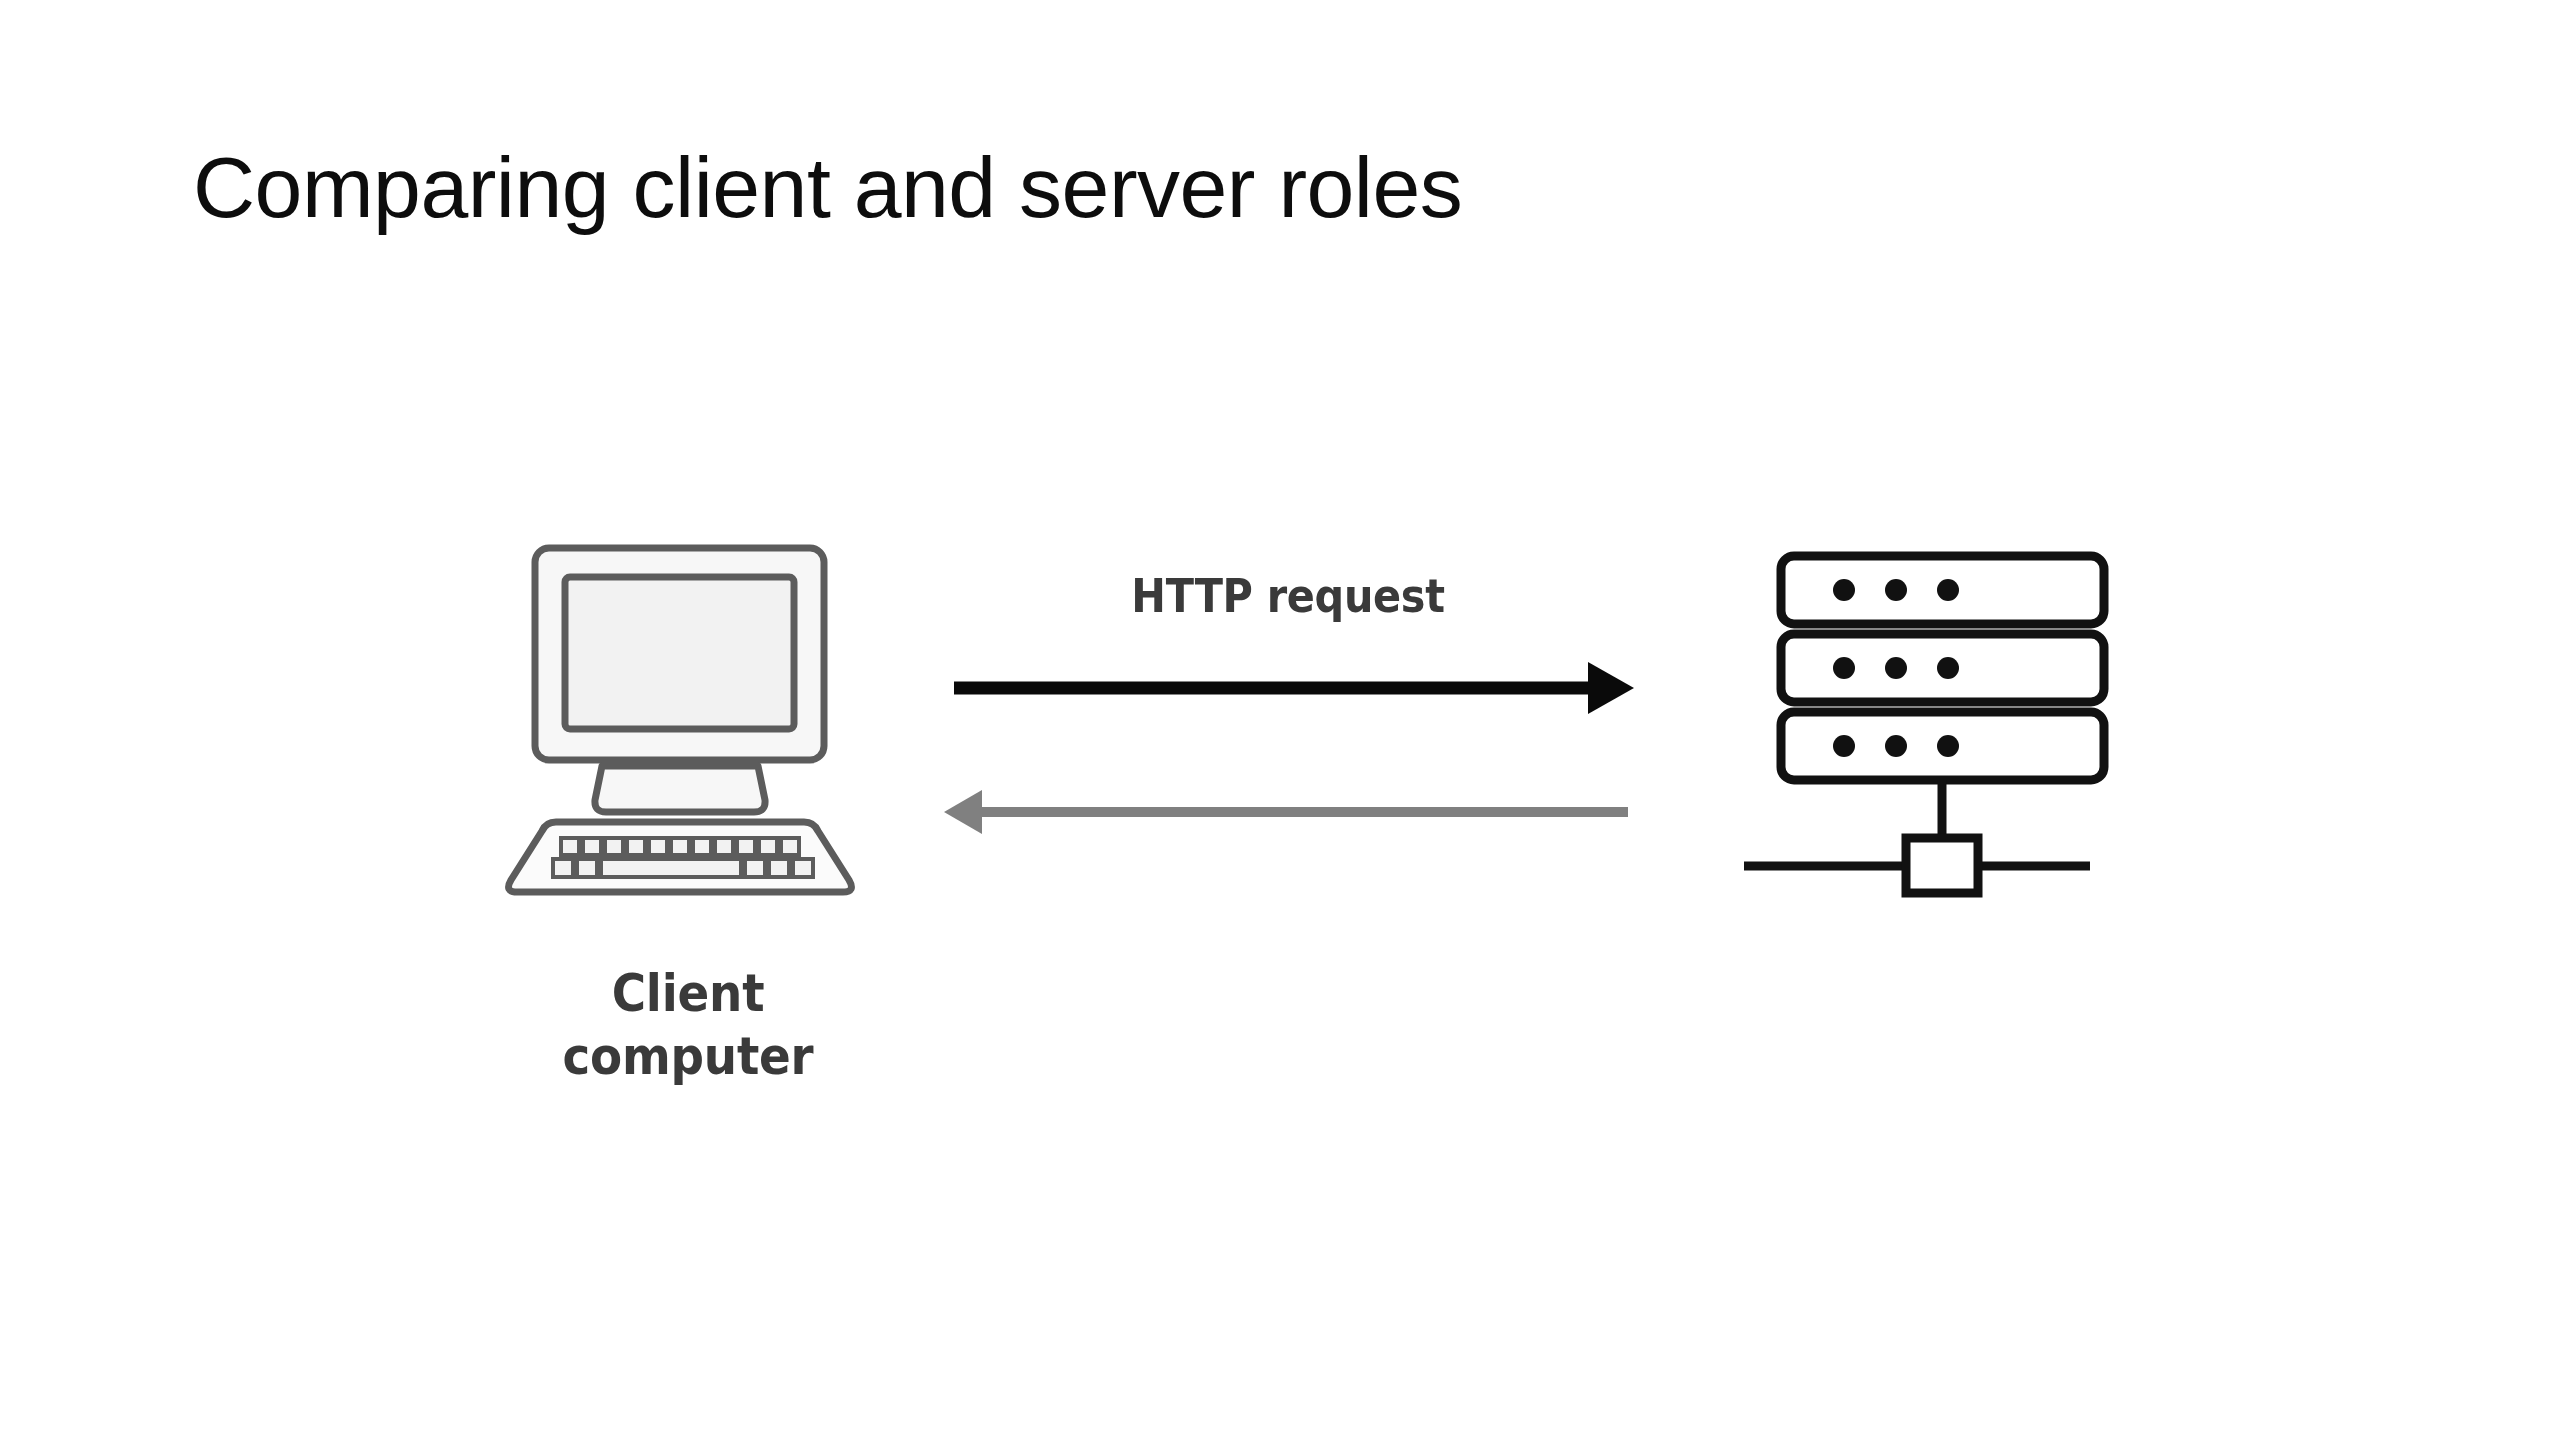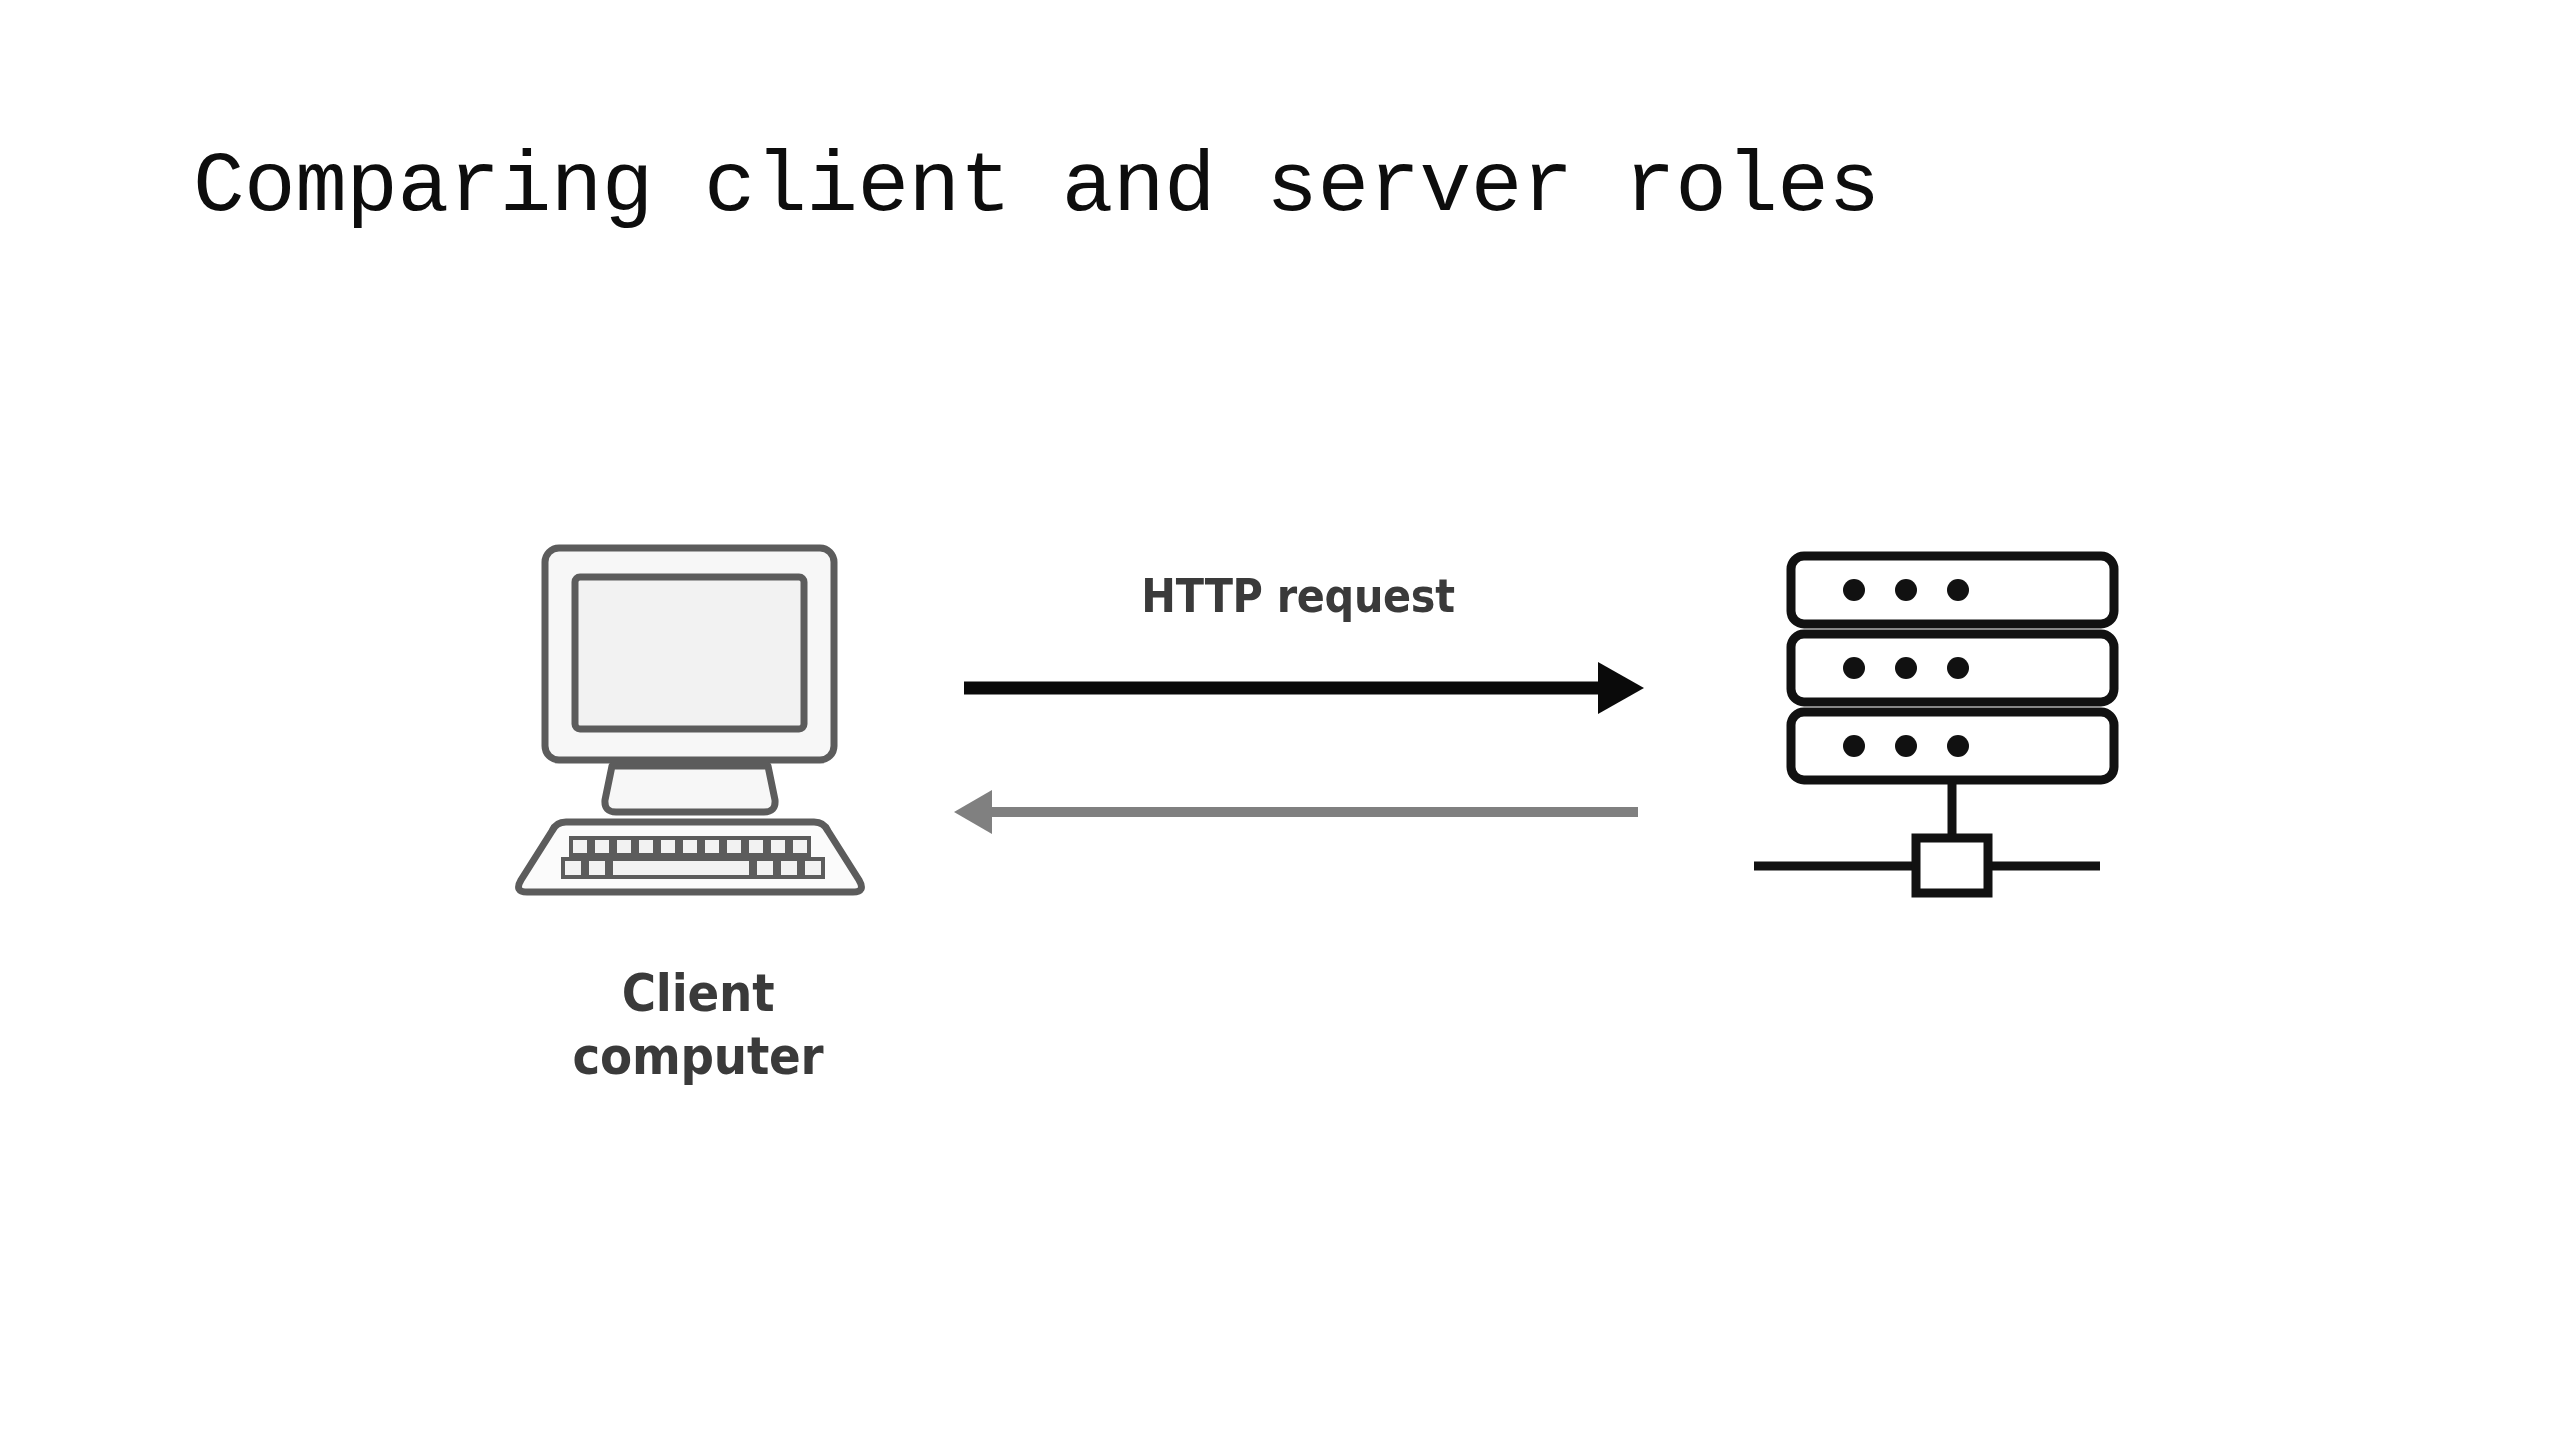--- a/index.html
+++ b/index.html
@@ -16,34 +16,34 @@
     font-family: "Liberation Sans", sans-serif;
     -webkit-font-smoothing: antialiased;
   }
 
   
   .slide-title {
     position: absolute;
     left: 193px;
     top: 138px;
     width: 2100px;
-    font-family: Liberation Mono, monospace;
+    font-family: Liberation Sans, sans-serif;
     font-size: 86px;
     font-weight: 300;
     font-stretch: condensed;
     letter-spacing: -0.5px;
     line-height: 1.15;
     color: #0d0d0d;
     white-space: nowrap;
   }
 
   
   .diagram {
     position: absolute;
-    left: 18px;
+    left: 8px;
     top: 0;
     width: 2512px;
     height: 1440px;
   }
   .diagram svg {
     display: block;
   }
 
   
   .dg-label {

